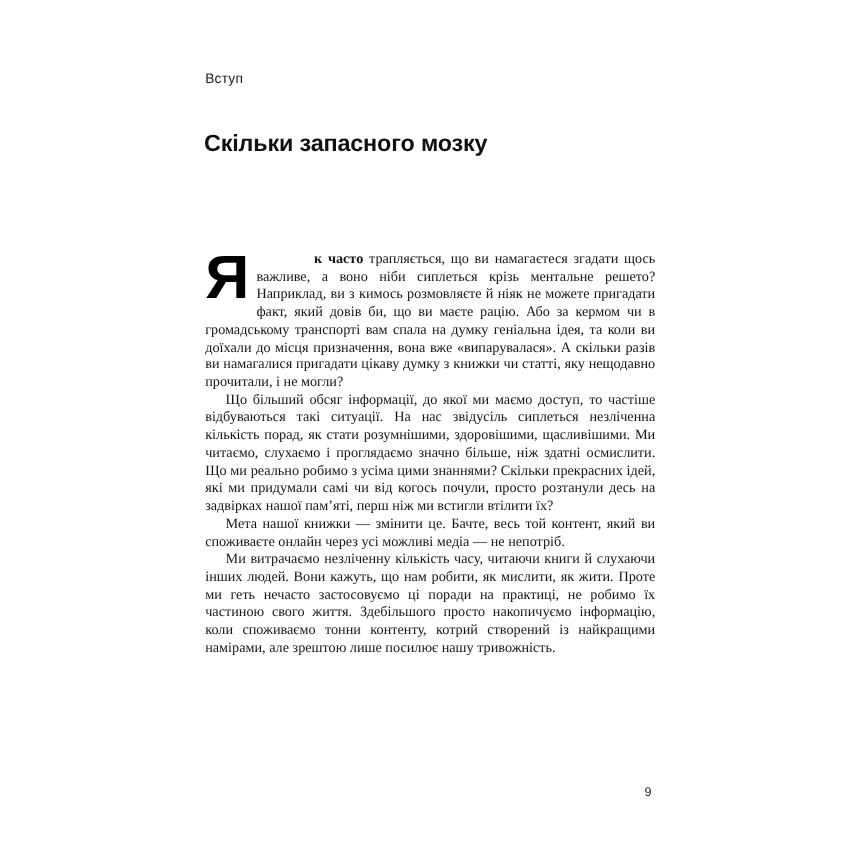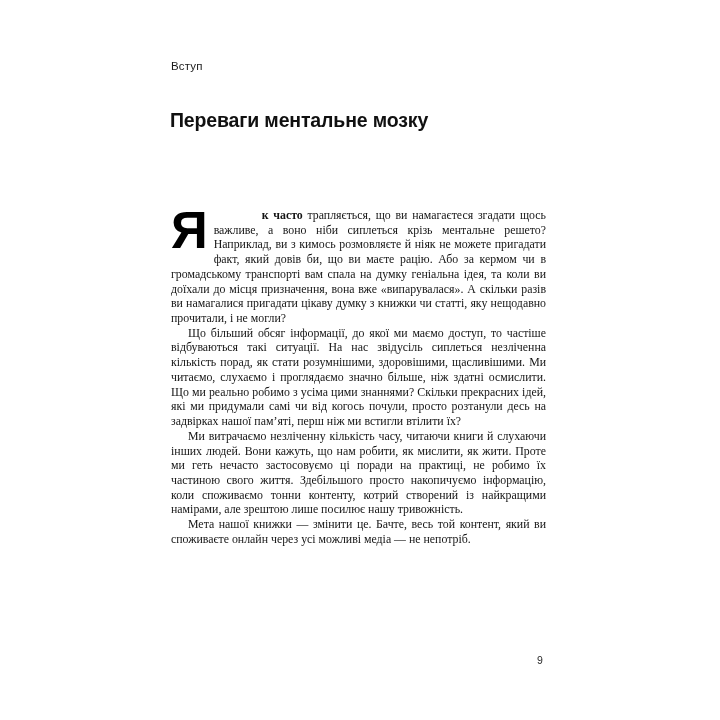--- a/index.html
+++ b/index.html
@@ -97,29 +97,29 @@
     line-height: 1;
   }
 </style>
 </head>
 <body>
 
 <div class="page">
 
   <div class="running-head">Вступ</div>
 
-  <h1 class="chapter-title">Переваги ментальне мозку</h1>
+  <h1 class="chapter-title">Скільки запасного мозку</h1>
 
   <div class="body-text">
 
     <p class="first"><span class="dropcap">Я</span><span class="lead-bold">к часто</span><span> трапляється, що ви намагаєтеся згадати щось важливе, а воно ніби сиплеться крізь ментальне решето? Наприклад, ви з кимось розмовляєте й ніяк не можете пригадати факт, який довів би, що ви маєте рацію. Або за кермом чи в громадському транспорті вам спала на думку геніальна ідея, та коли ви доїхали до місця призначення, вона вже «випарувалася». А скільки разів ви намагалися пригадати цікаву думку з книжки чи статті, яку нещодавно прочитали, і не могли?</span></p>
 
     <p>Що більший обсяг інформації, до якої ми маємо доступ, то частіше відбуваються такі ситуації. На нас звідусіль сиплеться незліченна кількість порад, як стати розумнішими, здоровішими, щасливішими. Ми читаємо, слухаємо і проглядаємо значно більше, ніж здатні осмислити. Що ми реально робимо з усіма цими знаннями? Скільки прекрасних ідей, які ми придумали самі чи від когось почули, просто розтанули десь на задвірках нашої пам’яті, перш ніж ми встигли втілити їх?</p>
 
+    <p>Мета нашої книжки — змінити це. Бачте, весь той контент, який ви споживаєте онлайн через усі можливі медіа — не непотріб.</p>
+
     <p>Ми витрачаємо незліченну кількість часу, читаючи книги й слухаючи інших людей. Вони кажуть, що нам робити, як мислити, як жити. Проте ми геть нечасто застосовуємо ці поради на практиці, не робимо їх частиною свого життя. Здебільшого просто накопичуємо інформацію, коли споживаємо тонни контенту, котрий створений із найкращими намірами, але зрештою лише посилює нашу тривожність.</p>
-
-    <p>Мета нашої книжки — змінити це. Бачте, весь той контент, який ви споживаєте онлайн через усі можливі медіа — не непотріб.</p>
 
   </div>
 
   <div class="folio">9</div>
 
 </div>
 
 </body></html>

